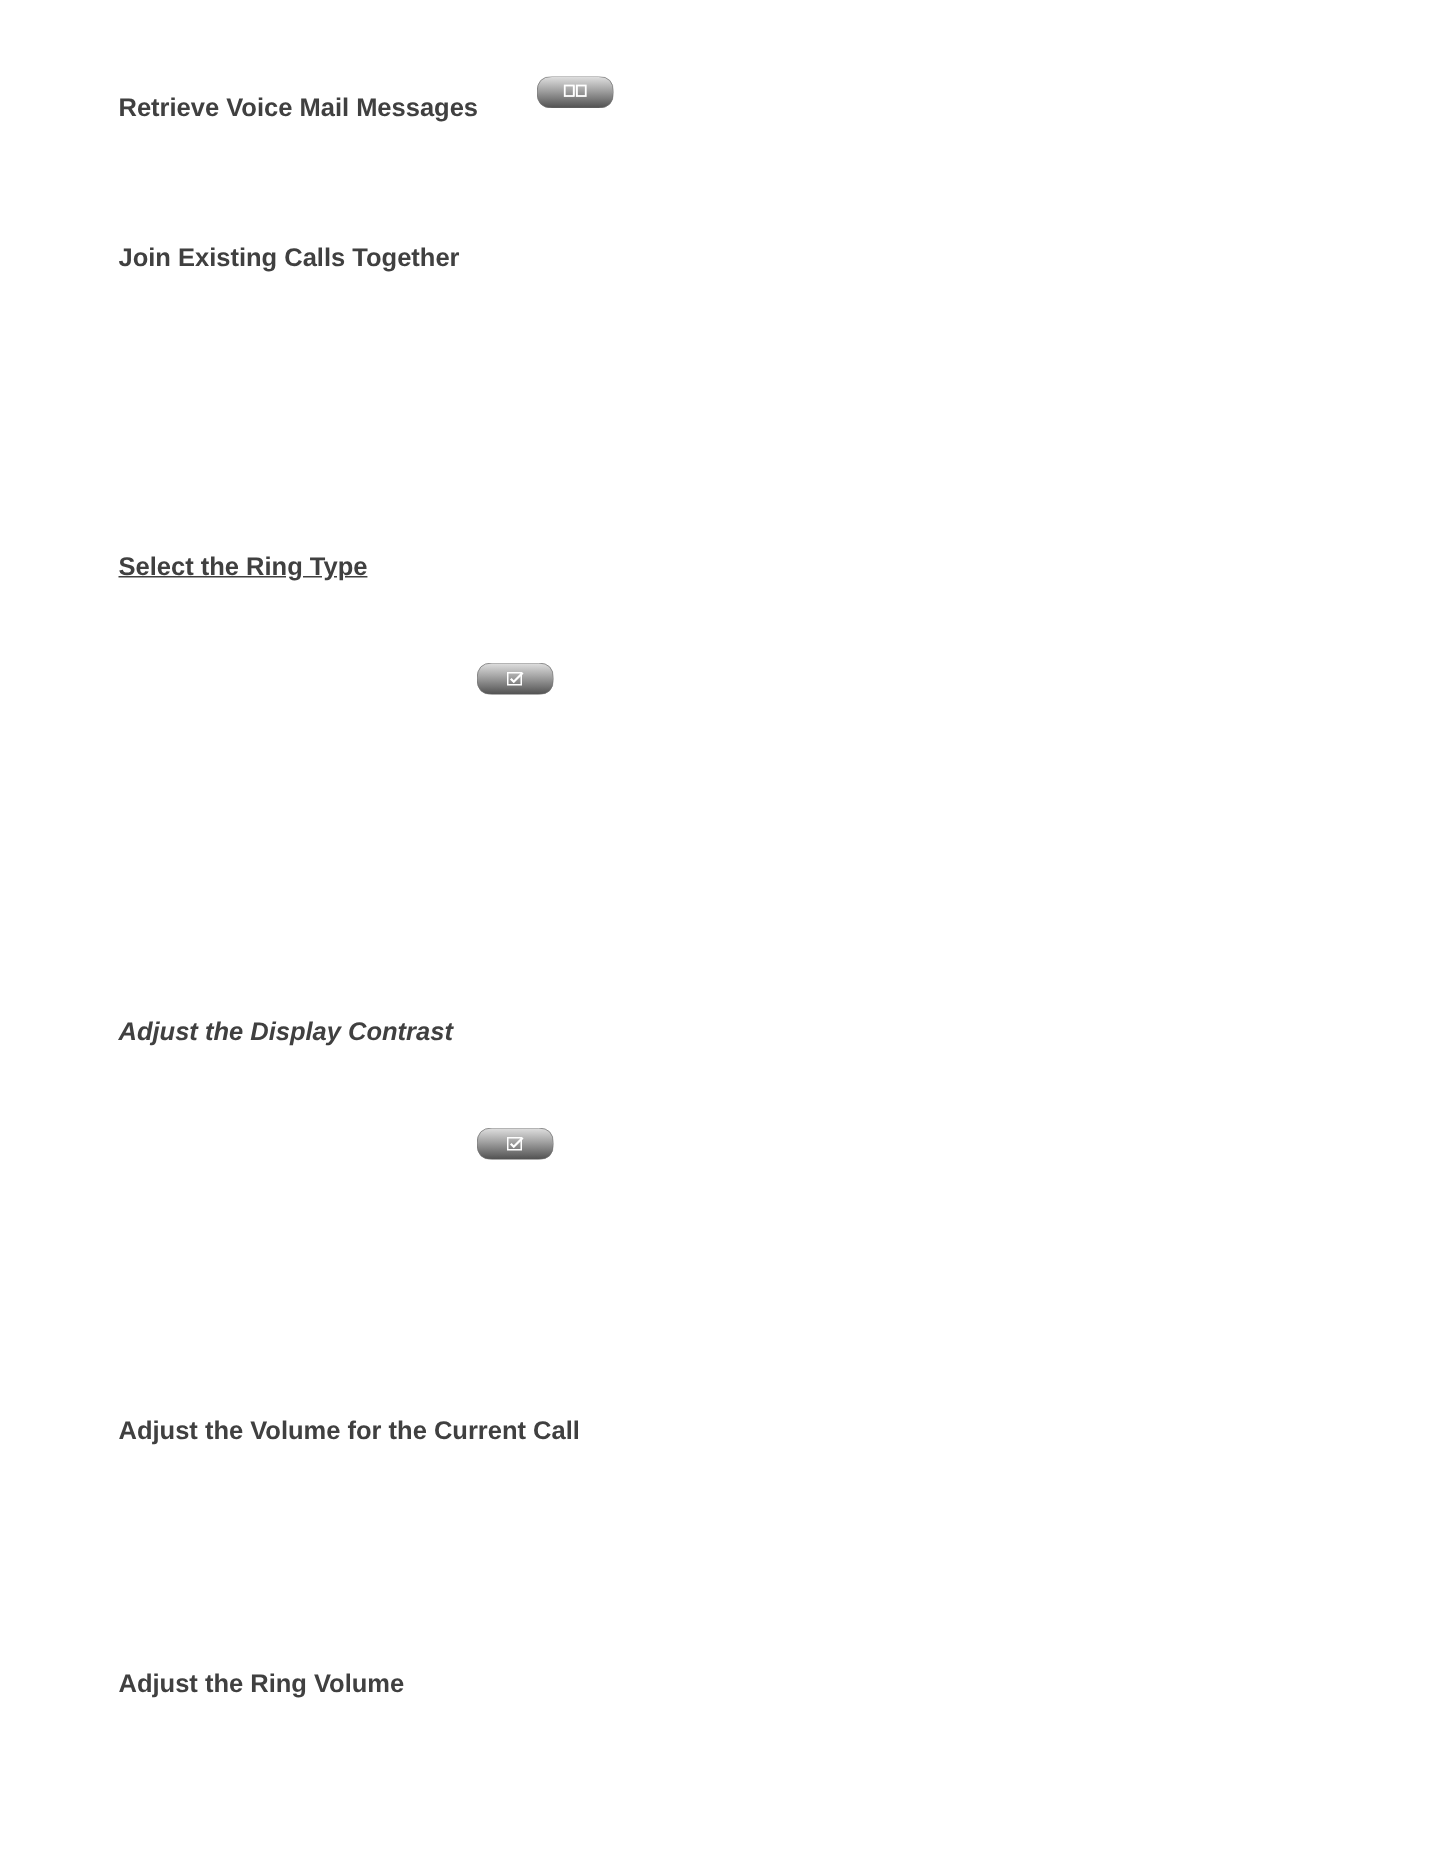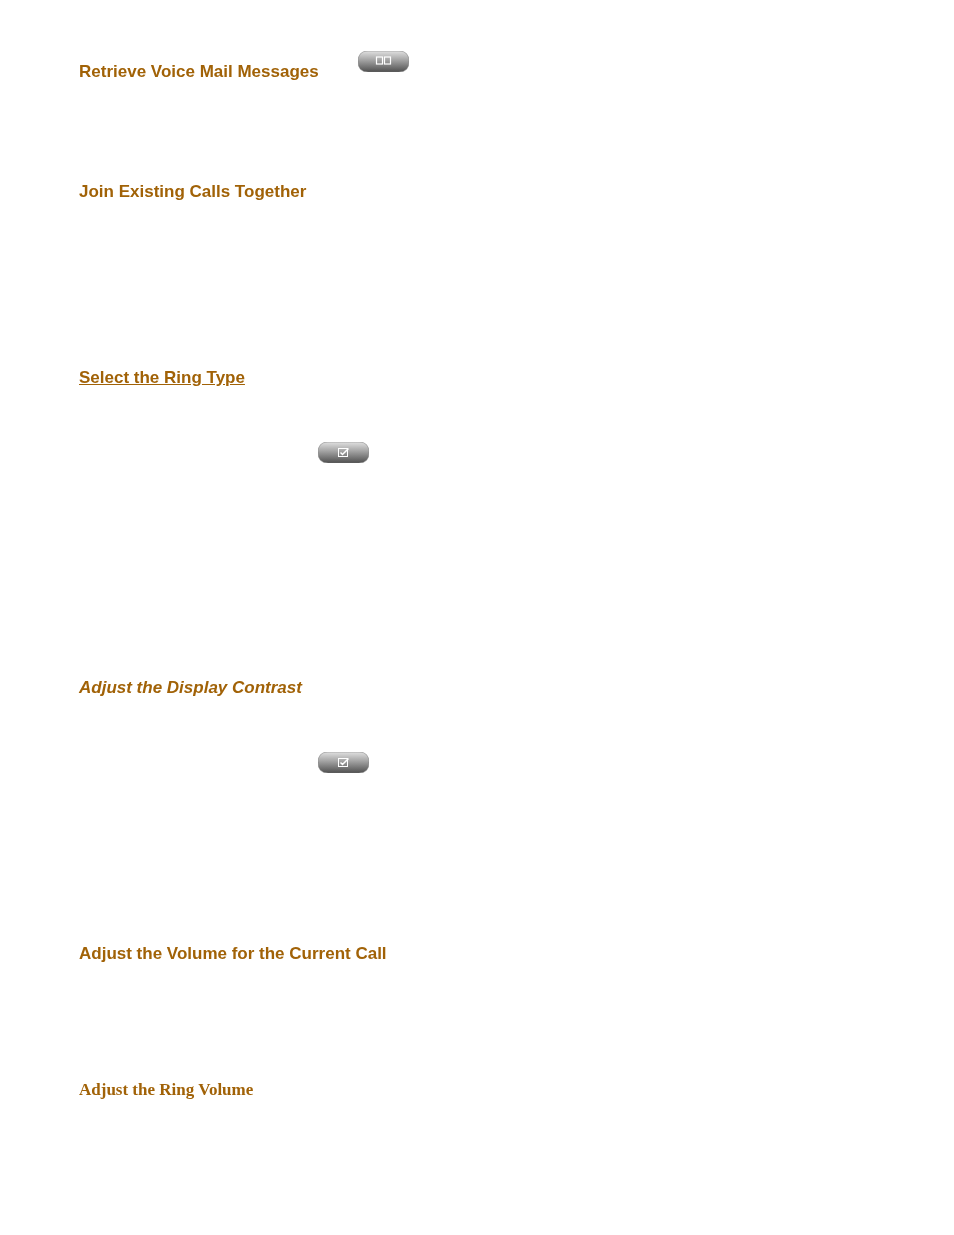--- a/index.html
+++ b/index.html
@@ -11,21 +11,21 @@
       width: 954px;
       height: 1235px;
       background: #ffffff;
       font-family: Arial, Helvetica, sans-serif;
       position: relative;
     }
     .heading {
       position: absolute;
       font-size: 17px;
       font-weight: bold;
-      color: #a16207;
+      color: #404040;
     }
     .icon-button {
       position: absolute;
       width: 51px;
       height: 21px;
       display: inline-flex;
       align-items: center;
       justify-content: center;
     }
     .icon-button svg {
@@ -50,21 +50,21 @@
     <path d="M 10 0 L 41 0 Q 51 0 51 10.5 Q 51 21 41 21 L 10 21 Q 0 21 0 10.5 Q 0 0 10 0 Z" fill="url(#grad1)" stroke="#707070" stroke-width="0.5"></path>
     <g transform="translate(25.5, 10)">
       <rect x="-7" y="-4" width="6" height="7" fill="none" stroke="#ffffff" stroke-width="1.2"></rect>
       <rect x="1" y="-4" width="6" height="7" fill="none" stroke="#ffffff" stroke-width="1.2"></rect>
       <line x1="-1" y1="-4" x2="-1" y2="3" stroke="#ffffff" stroke-width="1"></line>
       <line x1="1" y1="-4" x2="1" y2="3" stroke="#ffffff" stroke-width="1"></line>
     </g>
   </svg>
 </div>
 
-<div class="heading" style="left: 79px; top: 162px; margin-top: 20px;">Join Existing Calls Together</div>
+<div class="heading" style="left: 79px; top: 162px;">Join Existing Calls Together</div>
 
 <div class="heading" style="left: 79px; top: 368px; text-decoration: underline;">Select the Ring Type</div>
 
 <div class="icon-button" style="left: 318px; top: 442px;">
   <svg viewBox="0 0 51 21">
     <defs>
       <linearGradient id="grad2" x1="0%" y1="0%" x2="0%" y2="100%">
         <stop offset="0%" style="stop-color:#e0e0e0"></stop>
         <stop offset="40%" style="stop-color:#a8a8a8"></stop>
         <stop offset="100%" style="stop-color:#505050"></stop>
@@ -92,13 +92,13 @@
     <path d="M 10 0 L 41 0 Q 51 0 51 10.5 Q 51 21 41 21 L 10 21 Q 0 21 0 10.5 Q 0 0 10 0 Z" fill="url(#grad3)" stroke="#707070" stroke-width="0.5"></path>
     <g transform="translate(25.5, 10.5)">
       <rect x="-5" y="-4" width="9" height="8" fill="none" stroke="#ffffff" stroke-width="1"></rect>
       <path d="M -3 0 L -1 2 L 5 -4" fill="none" stroke="#ffffff" stroke-width="1.5"></path>
     </g>
   </svg>
 </div>
 
 <div class="heading" style="left: 79px; top: 944px; text-align: right;">Adjust the Volume for the Current Call</div>
 
-<div class="heading" style="left: 79px; top: 1080px; font-family: Liberation Serif, serif;">Adjust the Ring Volume</div>
+<div class="heading" style="left: 79px; top: 1113px;">Adjust the Ring Volume</div>
 
 </body></html>

